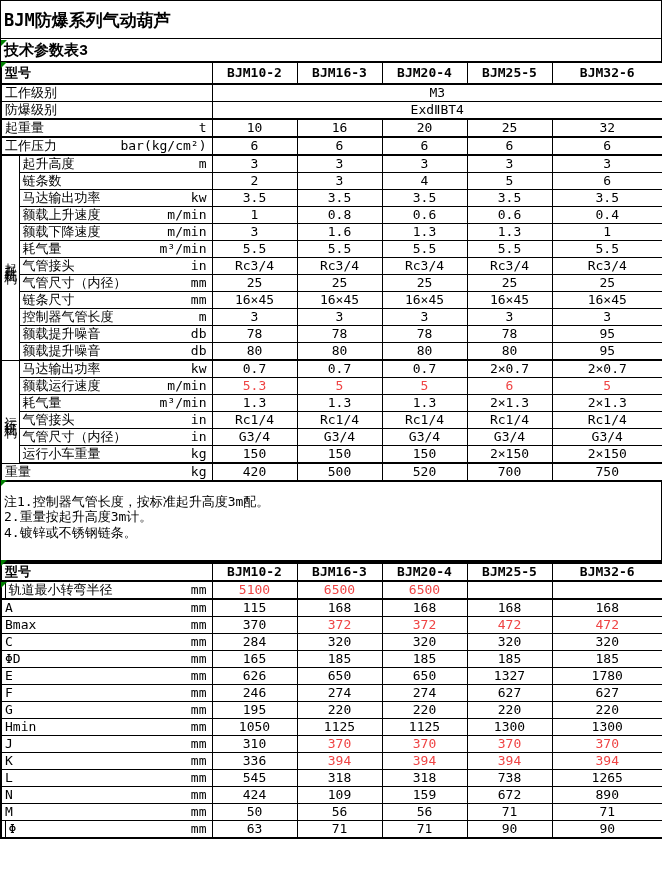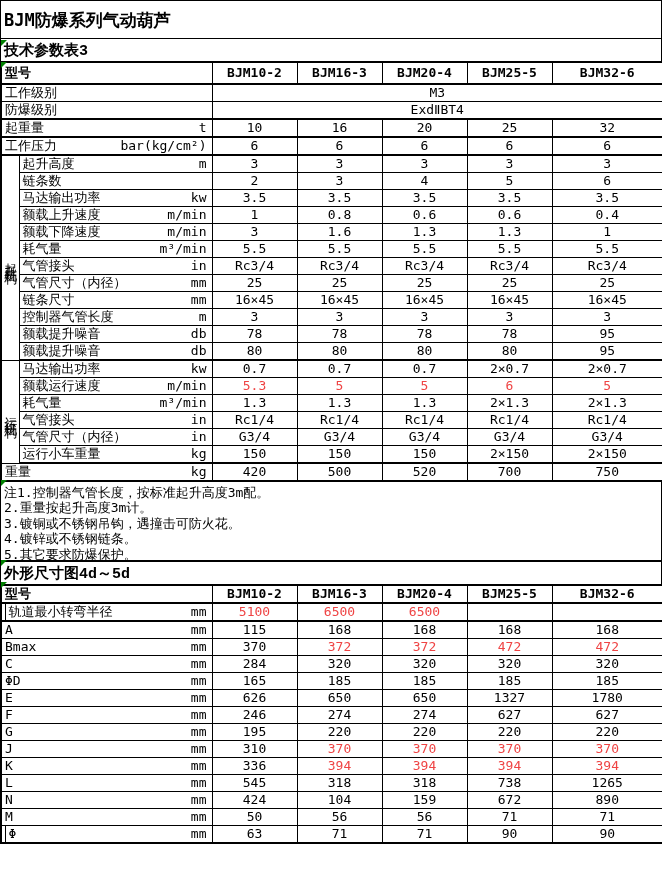--- a/index.html
+++ b/index.html
@@ -23,21 +23,21 @@
   td.lu .unit { float: right; }
   td.lu.clip .lbl { margin-left: -8px; }
   td.val { text-align: center; }
   td.red, .red { color: #ef4444; }
   td.strip { text-align: center; vertical-align: middle; }
   td.ostrip { padding: 0; }
   .vtext { writing-mode: vertical-lr; text-orientation: upright; margin: 0 auto;
            font-size: 13px; letter-spacing: 3px; }
 
   .notes { border-left: 1px solid #000; border-right: 1px solid #000; border-bottom: 2px solid #000;
-           height: 80px; padding: 3px 0 0 3px; font-size: 13px; }
+           height: 80px; padding: 12px 0 0 3px; font-size: 13px; }
   .notes div { line-height: 15.4px; }
 
   .tri { position: absolute; left: 1px; width: 0; height: 0;
          border-top: 6px solid #008000; border-right: 6px solid transparent; }
 </style>
 </head>
 <body>
 
 <div class="sheet">
 
@@ -314,29 +314,23 @@
           <td class="val">520</td>
           <td class="val">700</td>
           <td class="val">750</td>
         </tr>
       </tbody>
     </table>
 
   <div class="notes">
     <div>注1.控制器气管长度，按标准起升高度3m配。</div>
     <div>2.重量按起升高度3m计。</div>
-    <div>3.镀铜或不锈钢吊钩，遇撞击可防火花。</div>
     <div>4.镀锌或不锈钢链条。</div>
-    <div>5.其它要求防爆保护。</div>
   </div>
 
-  <div class="shead">
-    <span>外形尺寸</span>
-    <span>图4d～5d</span>
-  </div>
 
   <table class="outline">
       <colgroup>
         <col style="width: 4px;">
         <col style="width: 207px;">
         <col style="width: 85px;">
         <col style="width: 85px;">
         <col style="width: 85px;">
         <col style="width: 85px;">
         <col style="width: 111px;">
@@ -434,20 +428,31 @@
             <span class="unit">mm</span>
           </td>
           <td class="val">195</td>
           <td class="val">220</td>
           <td class="val">220</td>
           <td class="val">220</td>
           <td class="val">220</td>
         </tr>
         <tr>
           <td class="lu" colspan="2">
+            <span class="lbl">Hmin</span>
+            <span class="unit">mm</span>
+          </td>
+          <td class="val">1050</td>
+          <td class="val">1125</td>
+          <td class="val">1125</td>
+          <td class="val">1300</td>
+          <td class="val">1300</td>
+        </tr>
+        <tr>
+          <td class="lu" colspan="2">
             <span class="lbl">J</span>
             <span class="unit">mm</span>
           </td>
           <td class="val">310</td>
           <td class="val red">370</td>
           <td class="val red">370</td>
           <td class="val red">370</td>
           <td class="val red">370</td>
         </tr>
         <tr>
@@ -471,21 +476,21 @@
           <td class="val">318</td>
           <td class="val">738</td>
           <td class="val">1265</td>
         </tr>
         <tr>
           <td class="lu" colspan="2">
             <span class="lbl">N</span>
             <span class="unit">mm</span>
           </td>
           <td class="val">424</td>
-          <td class="val">104</td>
+          <td class="val">109</td>
           <td class="val">159</td>
           <td class="val">672</td>
           <td class="val">890</td>
         </tr>
         <tr>
           <td class="lu" colspan="2">
             <span class="lbl">M</span>
             <span class="unit">mm</span>
           </td>
           <td class="val">50</td>

